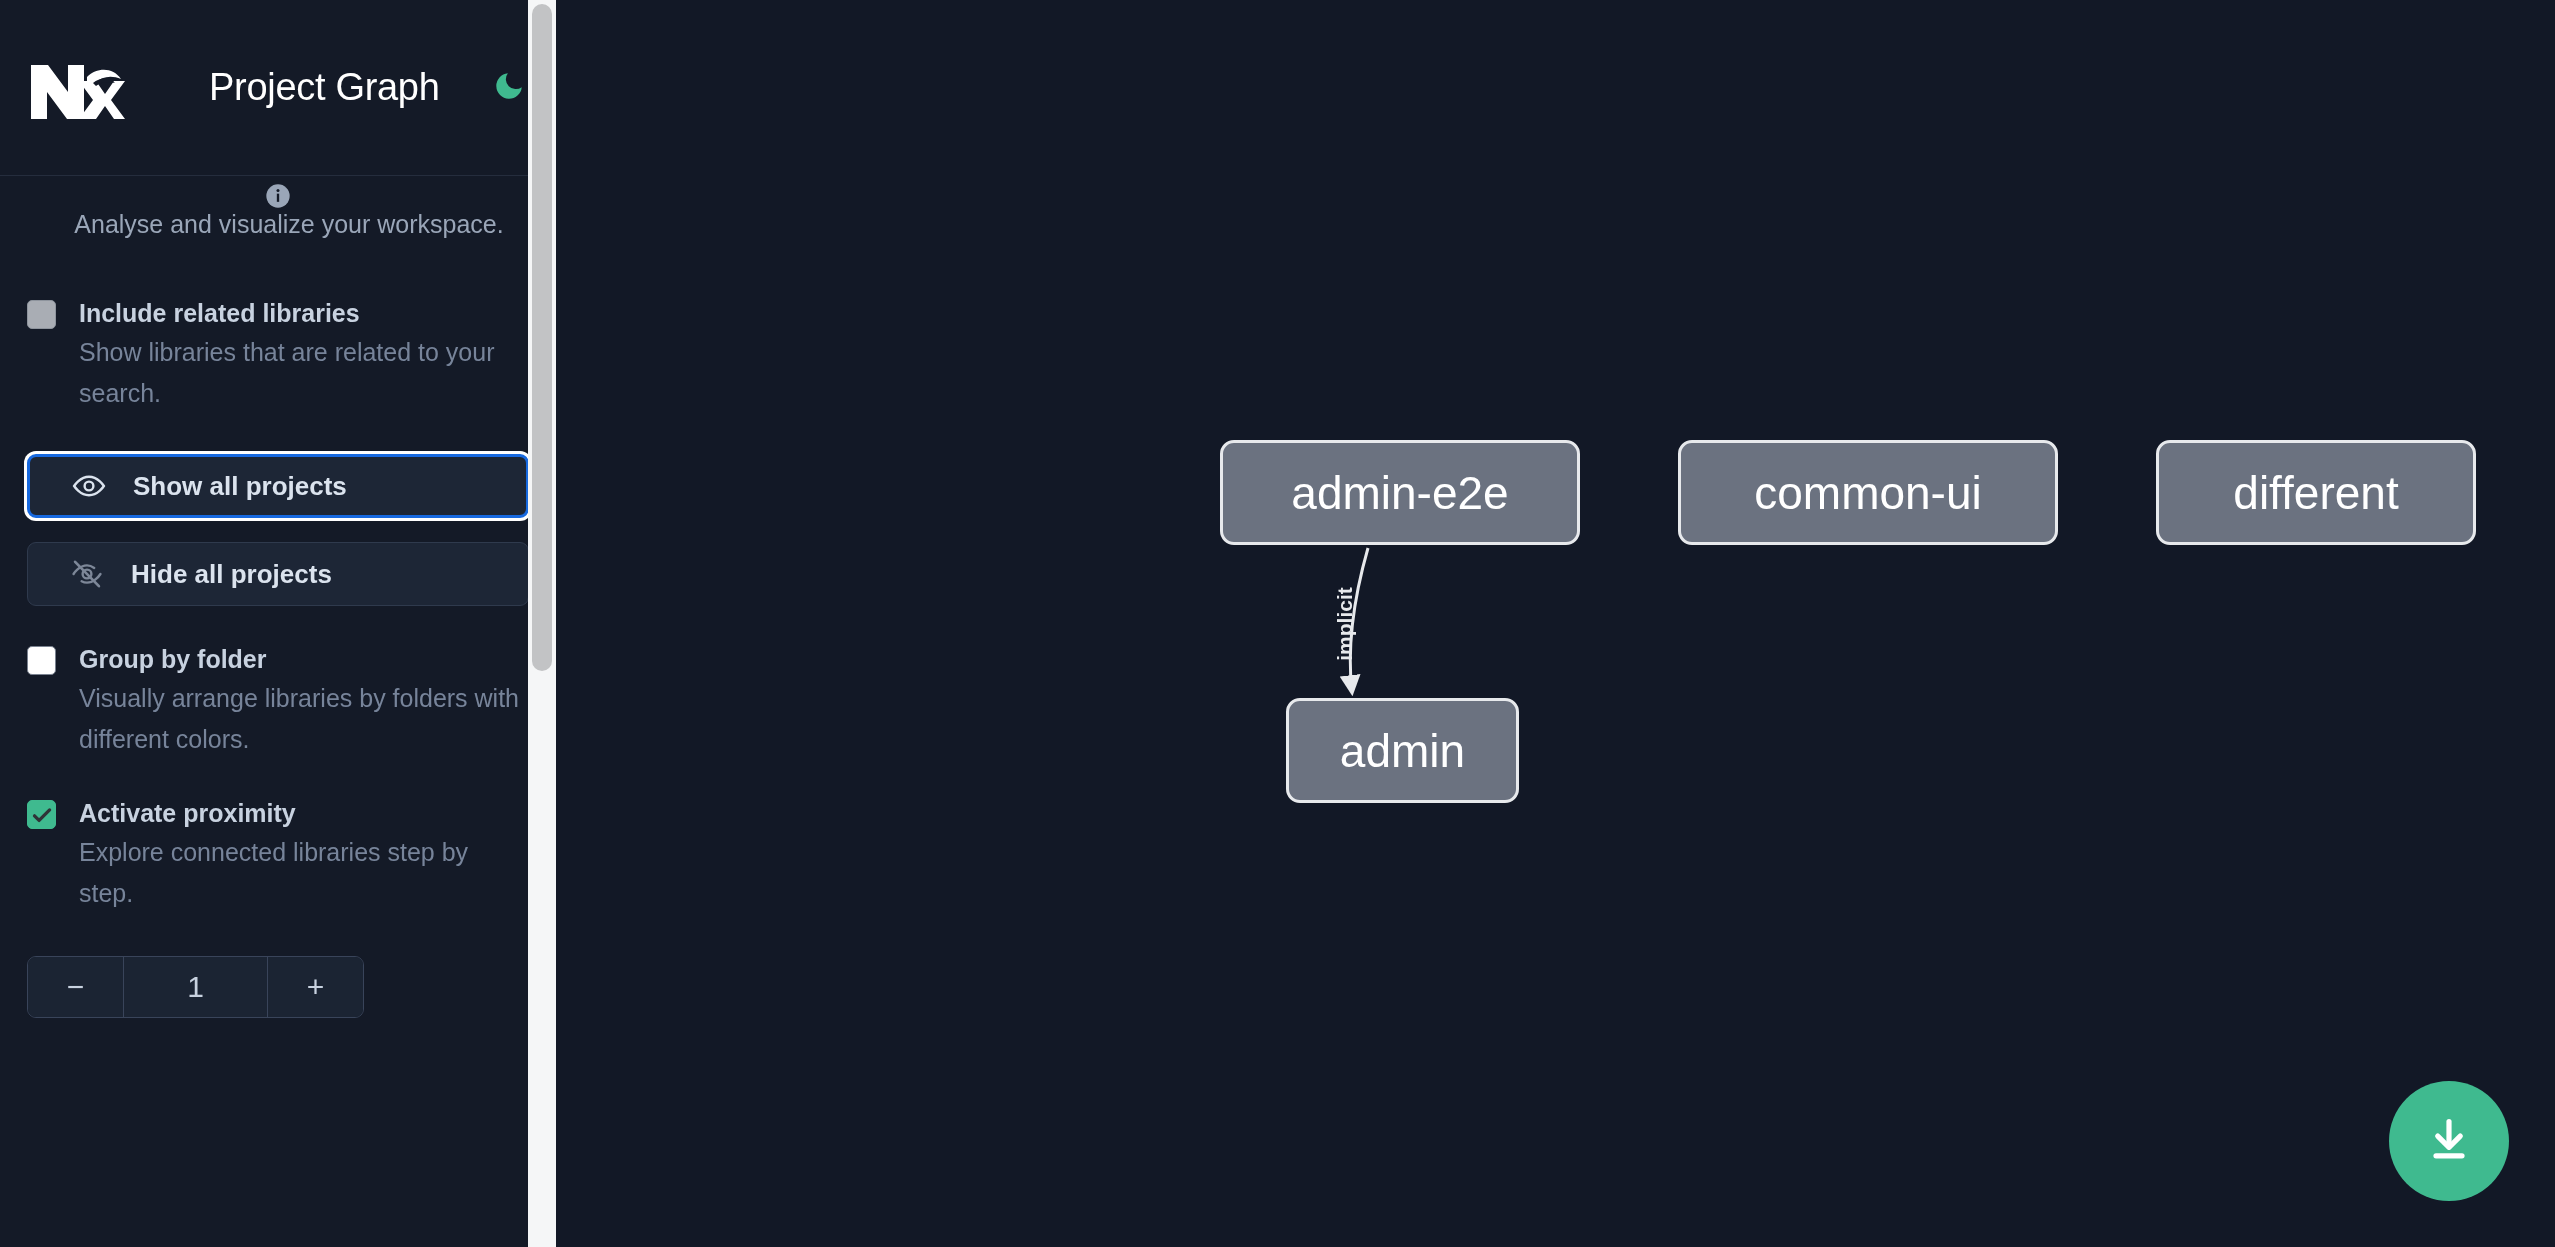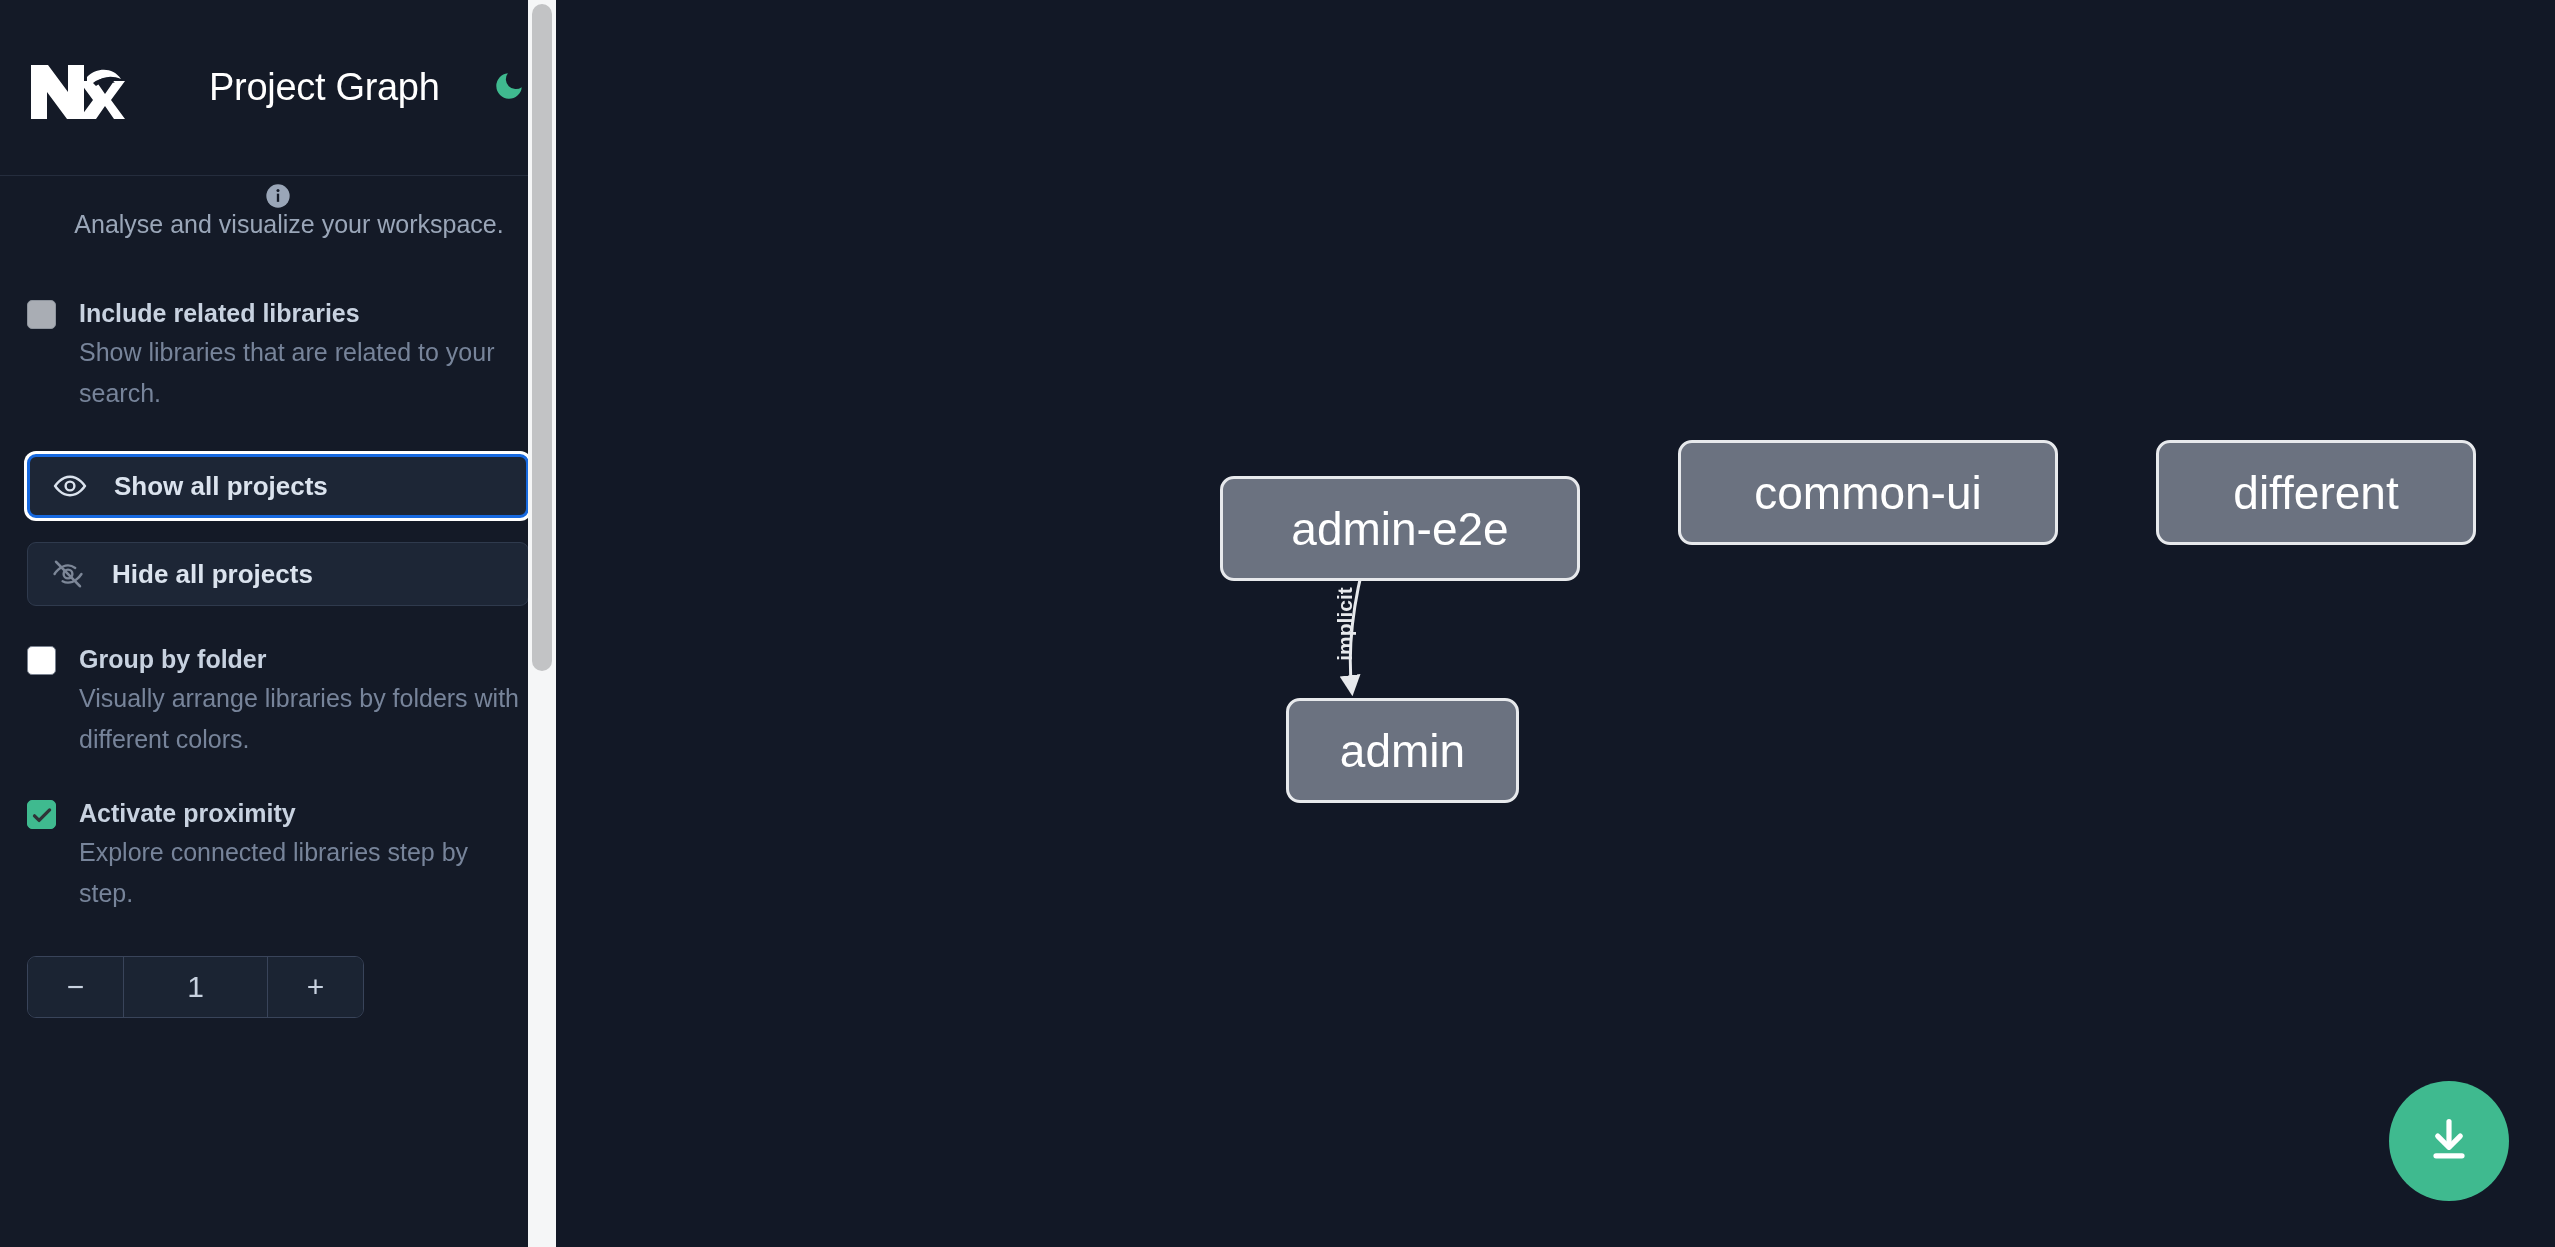--- a/index.html
+++ b/index.html
@@ -91,21 +91,21 @@
     max-width: 450px; margin-top: 2px;
   }
 
   .btn-row { margin-top: 40px; }
   .big-btn {
     width: 100%; height: 64px;
     display: flex; align-items: center;
     background: #1d2636;
     border: 1px solid #2f3a4d;
     border-radius: 9px;
-    padding-left: 23px;
+    padding-left: 42px;
     cursor: pointer;
     color: #dbe3ee; font-size: 26px; font-weight: bold;
     font-family: "Liberation Sans", sans-serif;
   }
   .big-btn.focused {
     border: 3px solid #1769e0;
     box-shadow: 0 0 0 3px #ffffff;
   }
   .big-btn .bi { width: 34px; height: 34px; flex: 0 0 34px; margin-right: 27px; }
   .btn-gap { height: 24px; }
@@ -282,21 +282,21 @@
     <svg id="edges" viewBox="0 0 1999 1247" preserveAspectRatio="none">
       <defs>
         <marker id="arrow" viewBox="0 0 10 10" refX="8" refY="5" markerWidth="7" markerHeight="7" orient="auto-start-reverse">
           <path d="M0 0 L10 5 L0 10 z" fill="#e7e9ec"></path>
         </marker>
       </defs>
       <path d="M812 548 C 800 590 790 640 796 692" fill="none" stroke="#e7e9ec" stroke-width="3" marker-end="url(#arrow)"></path>
       <path d="M2145 548 C 2132 590 2124 640 2130 692" fill="none" stroke="#e7e9ec" stroke-width="3" marker-end="url(#arrow)"></path>
     </svg>
 
-    <div class="node" style="left:664px; top:440px; width:360px; height:105px;margin-top:36px;">
+    <div class="node" style="left:664px; top:440px; width:360px; height:105px;">
       <span>admin-e2e</span>
     </div>
     <div class="node" style="left:1122px; top:440px; width:380px; height:105px;">
       <span>common-ui</span>
     </div>
     <div class="node" style="left:1600px; top:440px; width:320px; height:105px;">
       <span>different</span>
     </div>
 
     <div class="node" style="left:730px; top:698px; width:233px; height:105px;">

